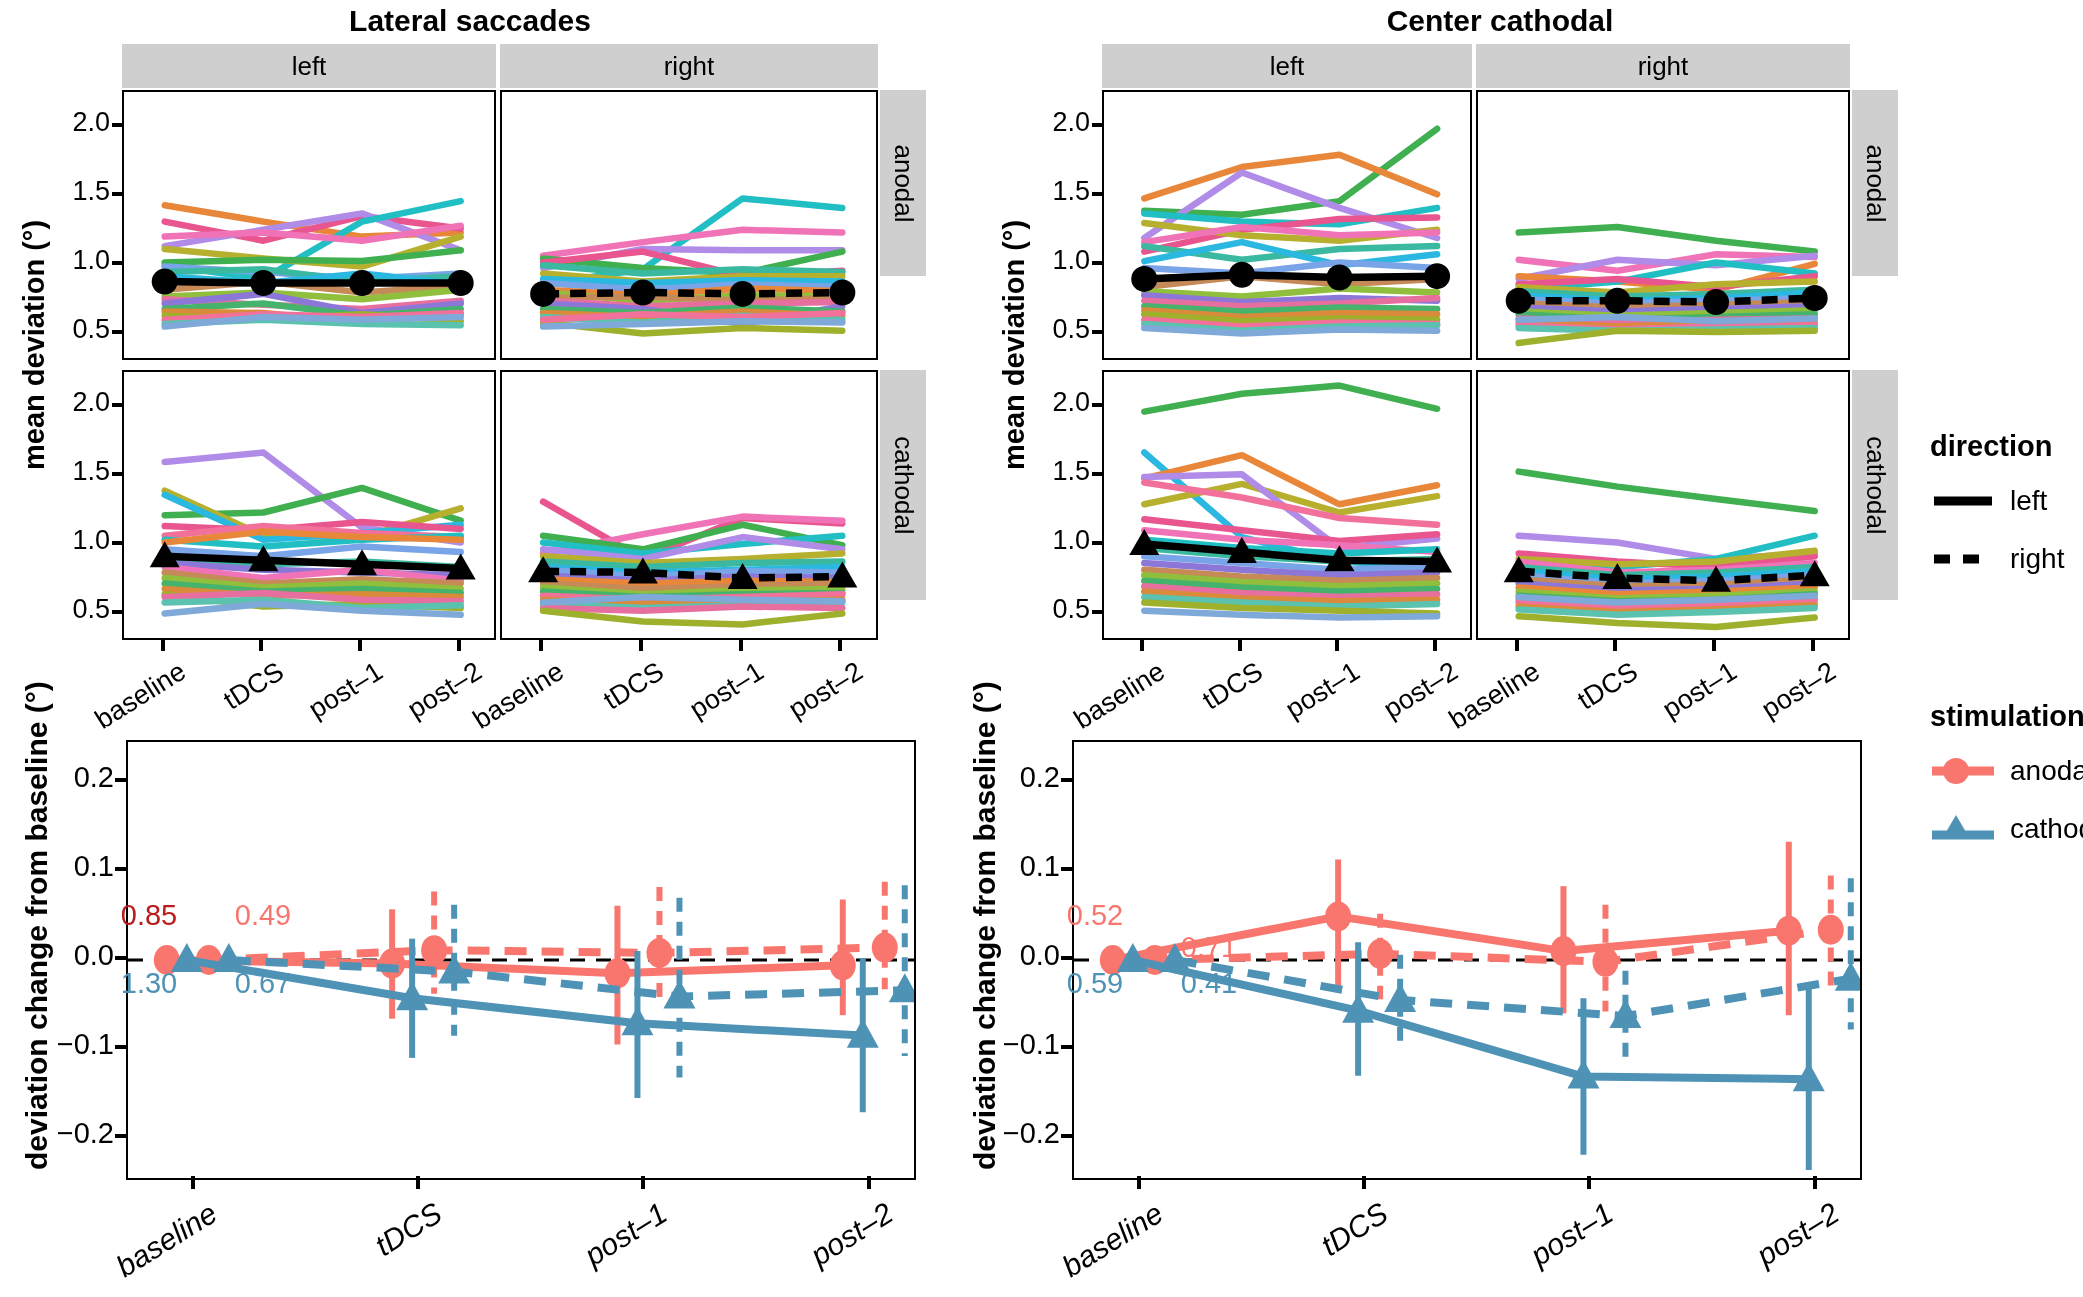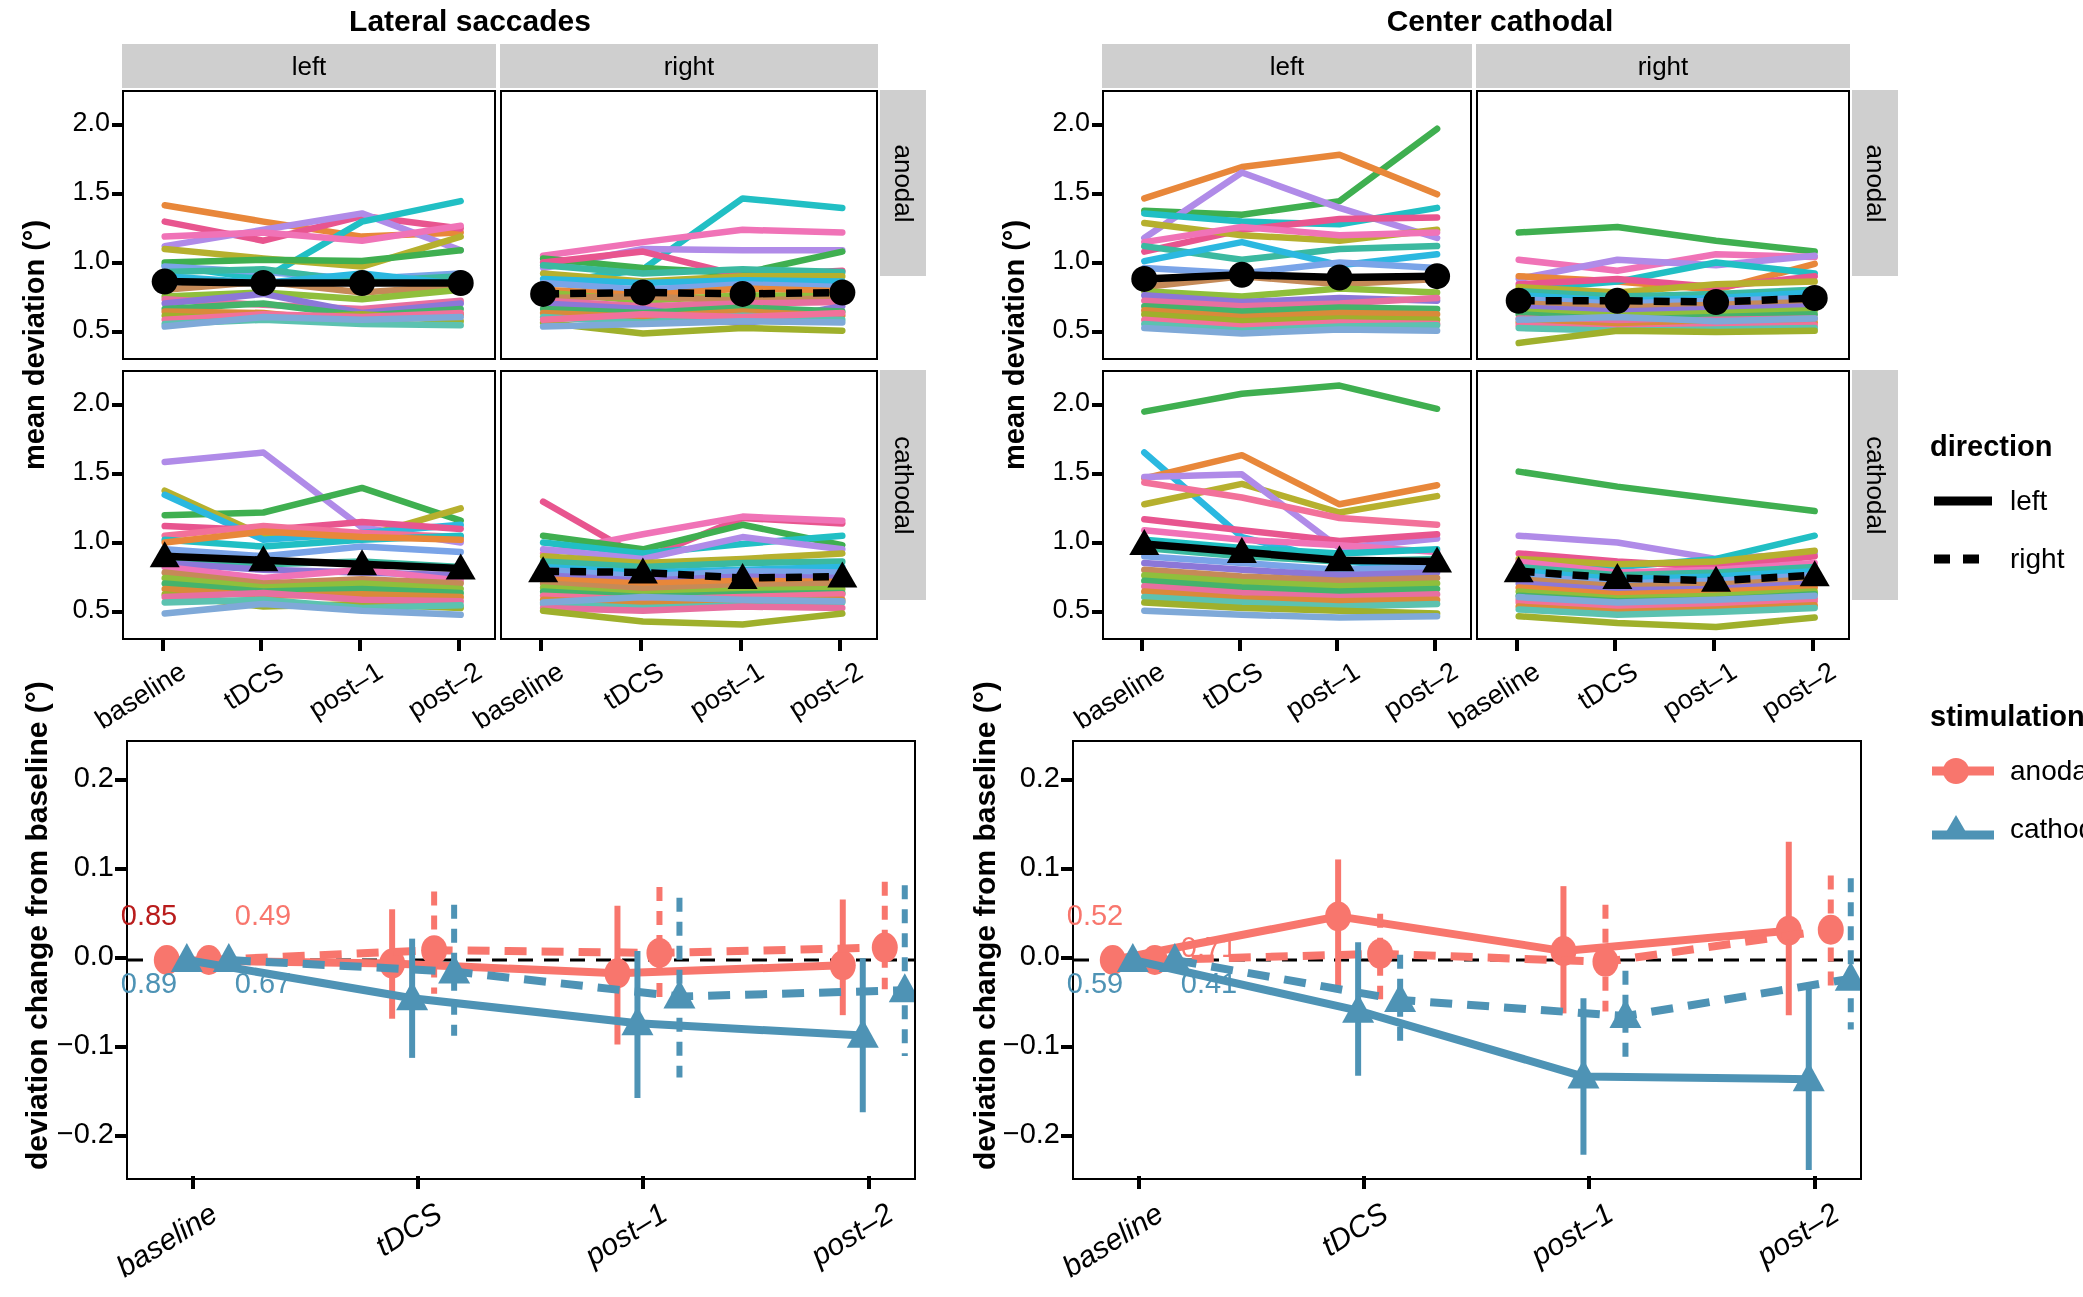--- a/index.html
+++ b/index.html
@@ -563,21 +563,21 @@
       <div class="abs tickmark" style="left:190.81px;top:1176px;width:4px;height:13px;"></div>
       <div class="abs xtick-rot" style="left:24.810000000000002px;top:1196px;width:180px;font-size:30px;font-style:italic;">baseline</div>
       <div class="abs tickmark" style="left:416.13px;top:1176px;width:4px;height:13px;"></div>
       <div class="abs xtick-rot" style="left:250.13px;top:1196px;width:180px;font-size:30px;font-style:italic;">tDCS</div>
       <div class="abs tickmark" style="left:641.45px;top:1176px;width:4px;height:13px;"></div>
       <div class="abs xtick-rot" style="left:475.45000000000005px;top:1196px;width:180px;font-size:30px;font-style:italic;">post–1</div>
       <div class="abs tickmark" style="left:866.77px;top:1176px;width:4px;height:13px;"></div>
       <div class="abs xtick-rot" style="left:700.77px;top:1196px;width:180px;font-size:30px;font-style:italic;">post–2</div>
       <div class="abs annot" style="left:120.81px;top:898.6285714285715px;color:#b91c1c;">0.85</div>
       <div class="abs annot" style="left:234.81px;top:898.6285714285715px;color:#F8766D;">0.49</div>
-      <div class="abs annot" style="left:120.81px;top:967.1428571428571px;color:#4E93B5;">0.89</div>
+      <div class="abs annot" style="left:120.81px;top:967.1428571428571px;color:#4E93B5;">1.30</div>
       <div class="abs annot" style="left:234.81px;top:967.1428571428571px;color:#4E93B5;">0.67</div>
       <div class="abs ytick" style="left:964px;top:761.0408163265306px;width:96px;font-size:29px;">0.2</div>
       <div class="abs tickmark" style="left:1061px;top:778.0408163265306px;width:11px;height:4px;"></div>
       <div class="abs ytick" style="left:964px;top:850.0204081632653px;width:96px;font-size:29px;">0.1</div>
       <div class="abs tickmark" style="left:1061px;top:867.0204081632653px;width:11px;height:4px;"></div>
       <div class="abs ytick" style="left:964px;top:939px;width:96px;font-size:29px;">0.0</div>
       <div class="abs tickmark" style="left:1061px;top:956px;width:11px;height:4px;"></div>
       <div class="abs ytick" style="left:964px;top:1027.9795918367347px;width:96px;font-size:29px;">−0.1</div>
       <div class="abs tickmark" style="left:1061px;top:1044.9795918367347px;width:11px;height:4px;"></div>
       <div class="abs ytick" style="left:964px;top:1116.9591836734694px;width:96px;font-size:29px;">−0.2</div>

